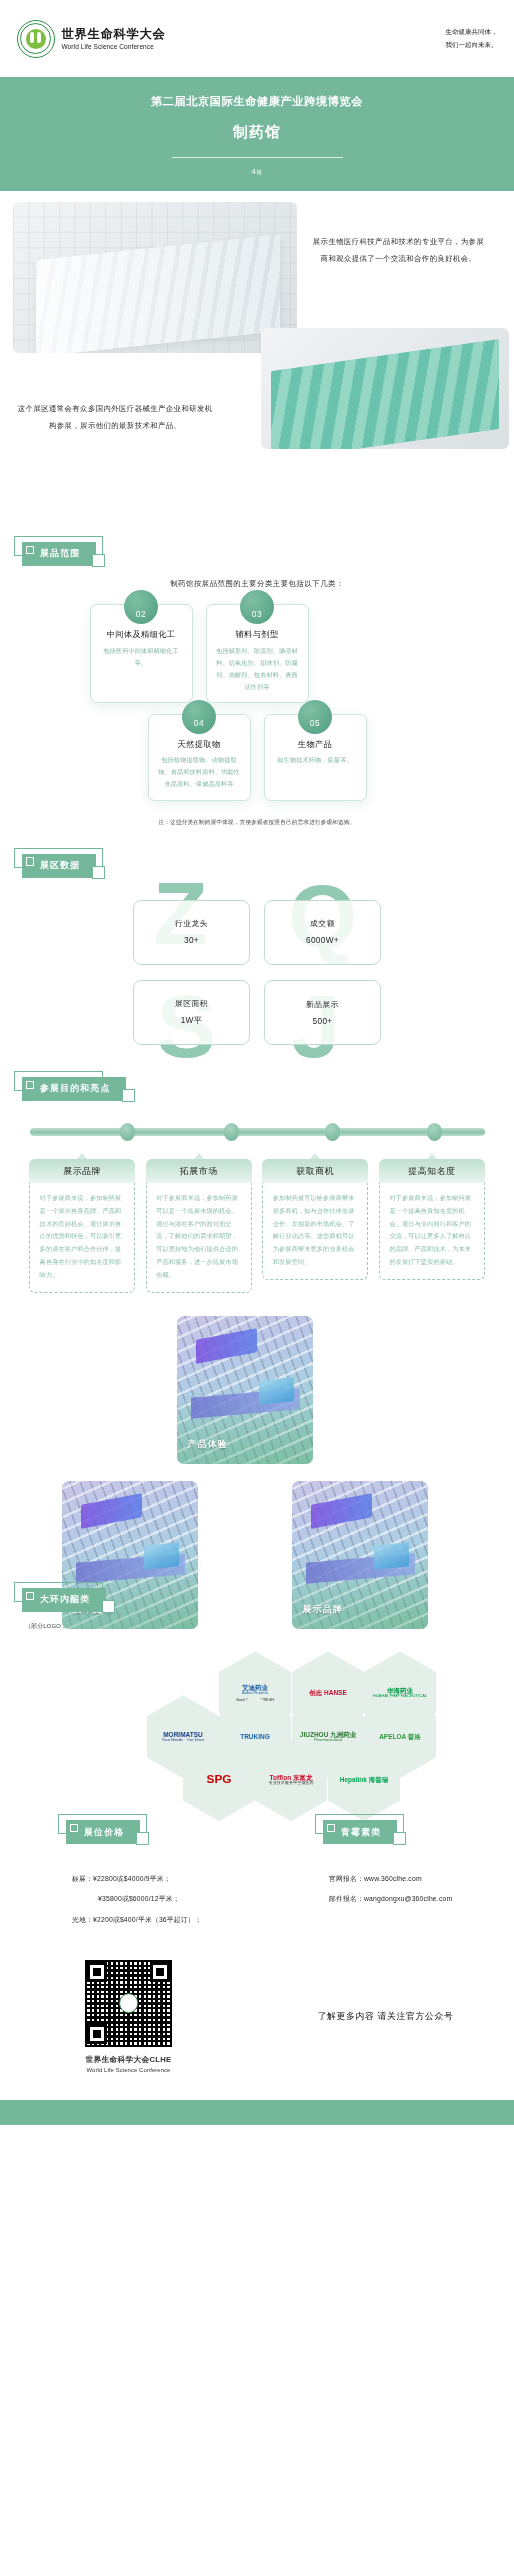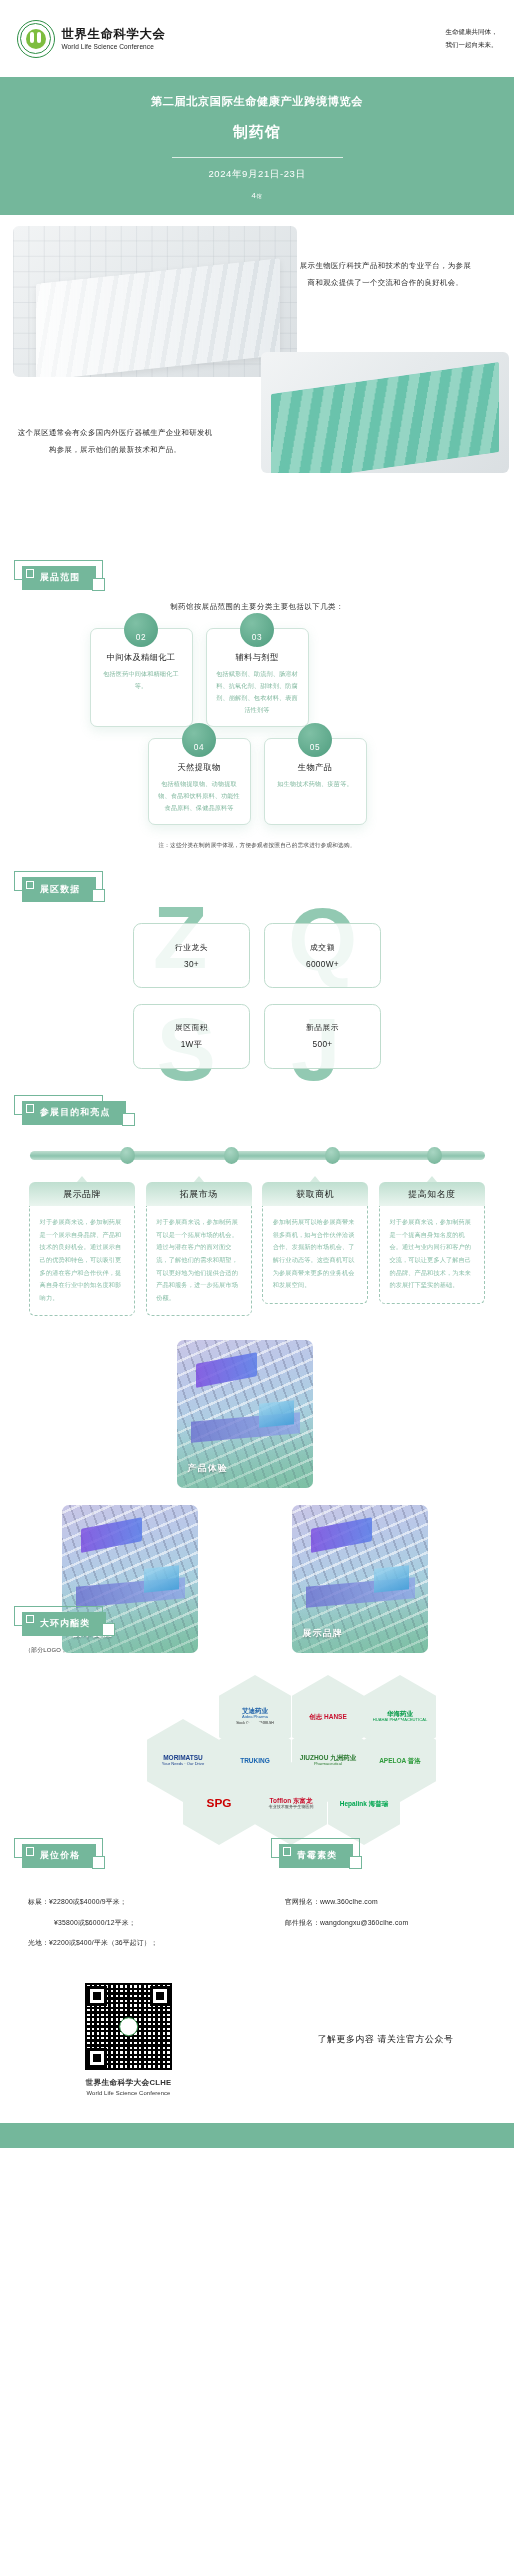--- a/index.html
+++ b/index.html
@@ -48,21 +48,21 @@
     background:
       linear-gradient(90deg,rgba(255,255,255,.85),rgba(230,235,238,.6)),
       repeating-linear-gradient(100deg,#c9d1d6 0 4.7px,#eef1f3 4.7px 15.4px);
     border-radius:2.4px; transform:skewY(-6deg); box-shadow:0 2.4px 7px rgba(0,0,0,.07); }
   .machines3 { position:absolute; left:4%; right:4%; top:22%; bottom:4%;
     background:
       repeating-linear-gradient(100deg,#5fbfa6 0 10.6px,#8fd4c0 10.6px 21px),
       linear-gradient(170deg,#7fc9d8,#4fae93);
     opacity:.92; transform:skewY(-8deg); border-radius:1.8px; }
   .intro-text { font-size:7.4px; line-height:2.35; color:#2b2b2b; letter-spacing:0.4px; }
-  .intro-text-a { width:177px; margin-top:31px; text-align:center; }
+  .intro-text-a { width:177px; margin-left:13px; margin-top:31px; text-align:center; }
   .intro-text-b { width:195px; margin-left:17.7px; text-align:center; }
 
   
   .sec-head { position:relative; margin:0 0 0 14px; display:inline-block; height:32px; }
   .sec-head .outline { position:absolute; left:0; top:0; width:89px; height:20px;
     border:0.9px solid #74b79b; }
   .sec-head .fill { position:relative; margin:5.9px 0 0 8.3px; background:#74b79b; color:#fff;
     padding:5.3px 15.4px 5.9px 17.7px; font-size:8.9px; letter-spacing:1.2px; font-weight:bold; display:inline-block; }
   .sec-head .sq-a { position:absolute; left:11.8px; top:9.5px; width:8.3px; height:8.3px; border:1.2px solid #fff; }
   .sec-head .sq-b { position:absolute; right:-9.5px; bottom:1.2px; width:13px; height:13px; border:0.9px solid #74b79b; background:#fff; }
@@ -144,21 +144,21 @@
     clip-path:polygon(50% 0%,100% 25%,100% 75%,50% 100%,0% 75%,0% 25%);
     display:flex; align-items:center; justify-content:center; }
   .logo { text-align:center; line-height:1.15; }
   .logo .l1 { font-size:6.5px; font-weight:bold; }
   .logo .l2 { font-size:4.1px; }
   .logo .l3 { font-size:3.5px; color:#222; margin-top:1.8px; }
 
   
   .foot { padding:27px 0 0; }
   .foot-cols { display:flex; gap:0; }
-  .foot-col { flex:1; }
+  .foot-col { flex:1;margin-left:44px; }
   .foot-body { margin:22.5px 0 0 28px; font-size:6.8px; line-height:3.0; color:#1f1f1f; letter-spacing:0.2px; }
   .foot-body .indent { padding-left:26px; }
   .qr-row { display:flex; align-items:center; margin-top:29.5px; }
   .qr-col { width:50%; display:flex; flex-direction:column; align-items:center; }
   .qr { width:87px; height:87px; position:relative; background:#fff;
     background-image:
       repeating-linear-gradient(90deg,#000 0 2.4px,#fff 2.4px 4.7px),
       repeating-linear-gradient(0deg,#000 0 2.4px,#fff 2.4px 4.7px);
     background-blend-mode:multiply; }
   .qr::after{content:"";position:absolute;left:50%;top:50%;transform:translate(-50%,-50%);
@@ -187,21 +187,20 @@
   <div class="slogan">
     <div>生命健康共同体，</div>
     <div>我们一起向未来。</div>
   </div>
 </div>
 
 <div class="hero">
   <h1>第二届北京国际生命健康产业跨境博览会</h1>
   <h2>制药馆</h2>
   <div class="hero-rule"></div>
-  <div class="date">2024年9月21日-23日</div>
   <div class="hall">
     <span>4</span><small>馆</small>
   </div>
 </div>
 
 <div class="intro">
   <div class="intro-row">
     <div class="photo photo-a">
       <div class="blueprint"></div>
       <div class="machines"></div>

